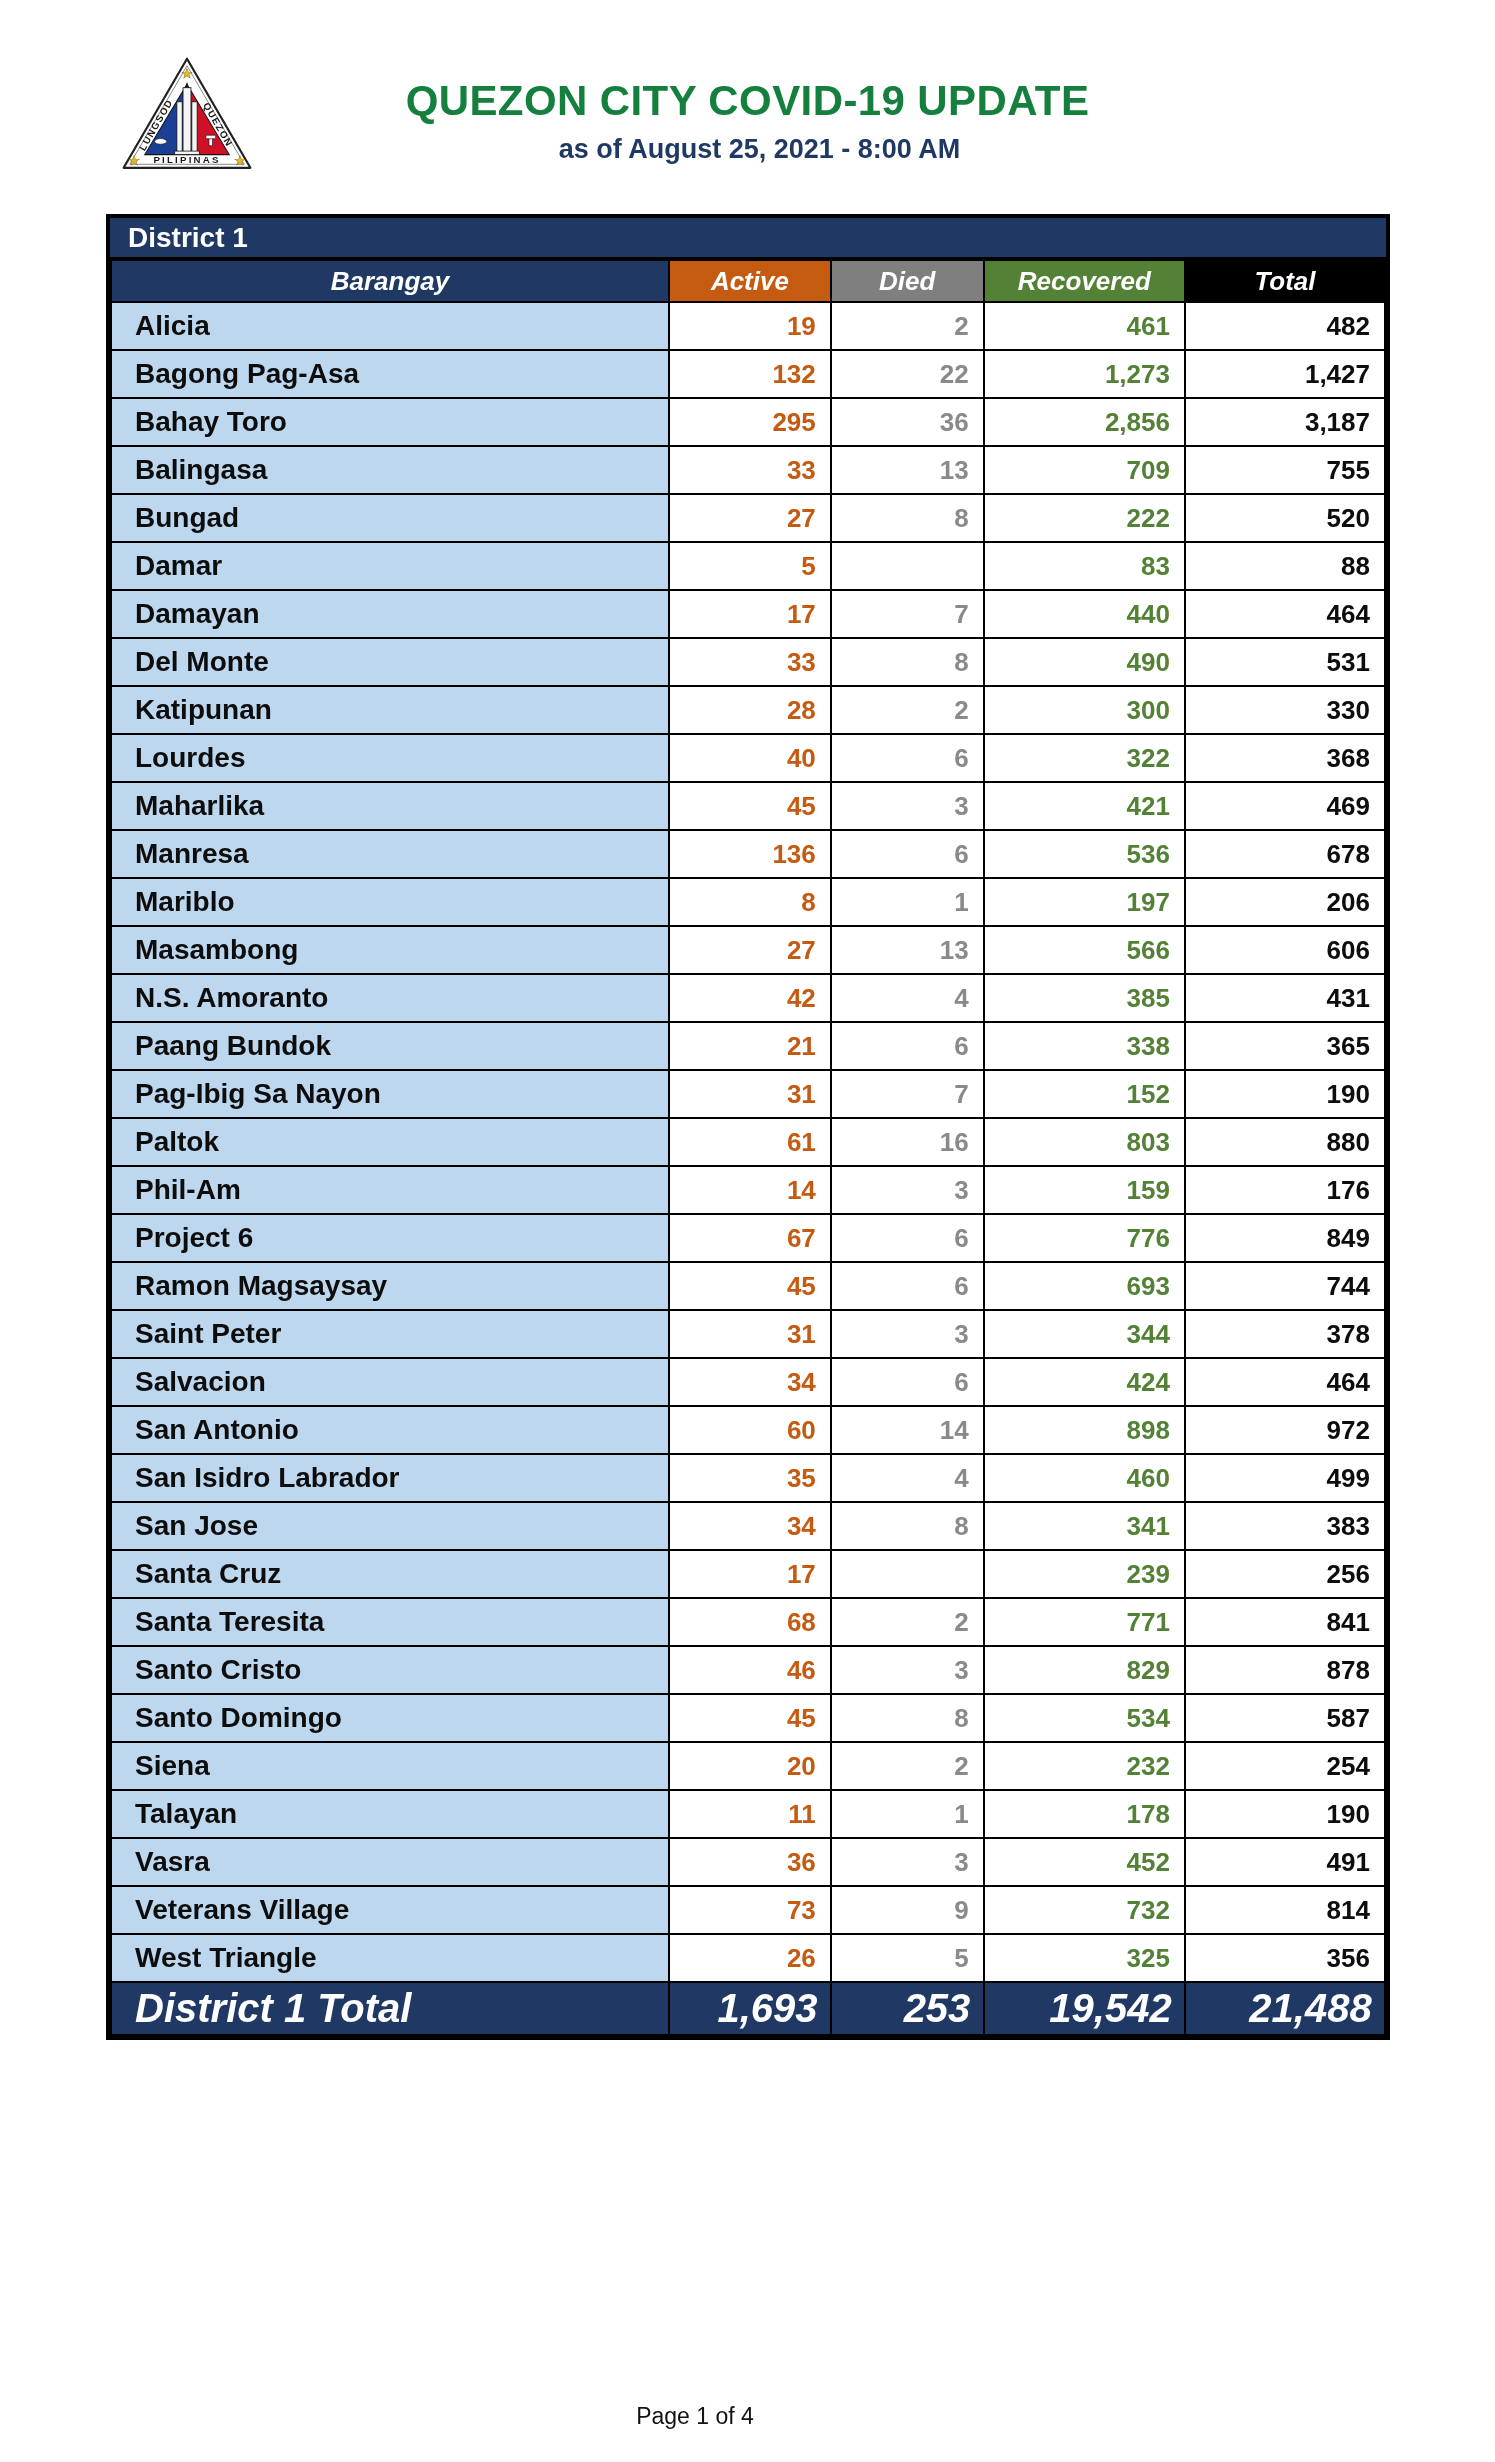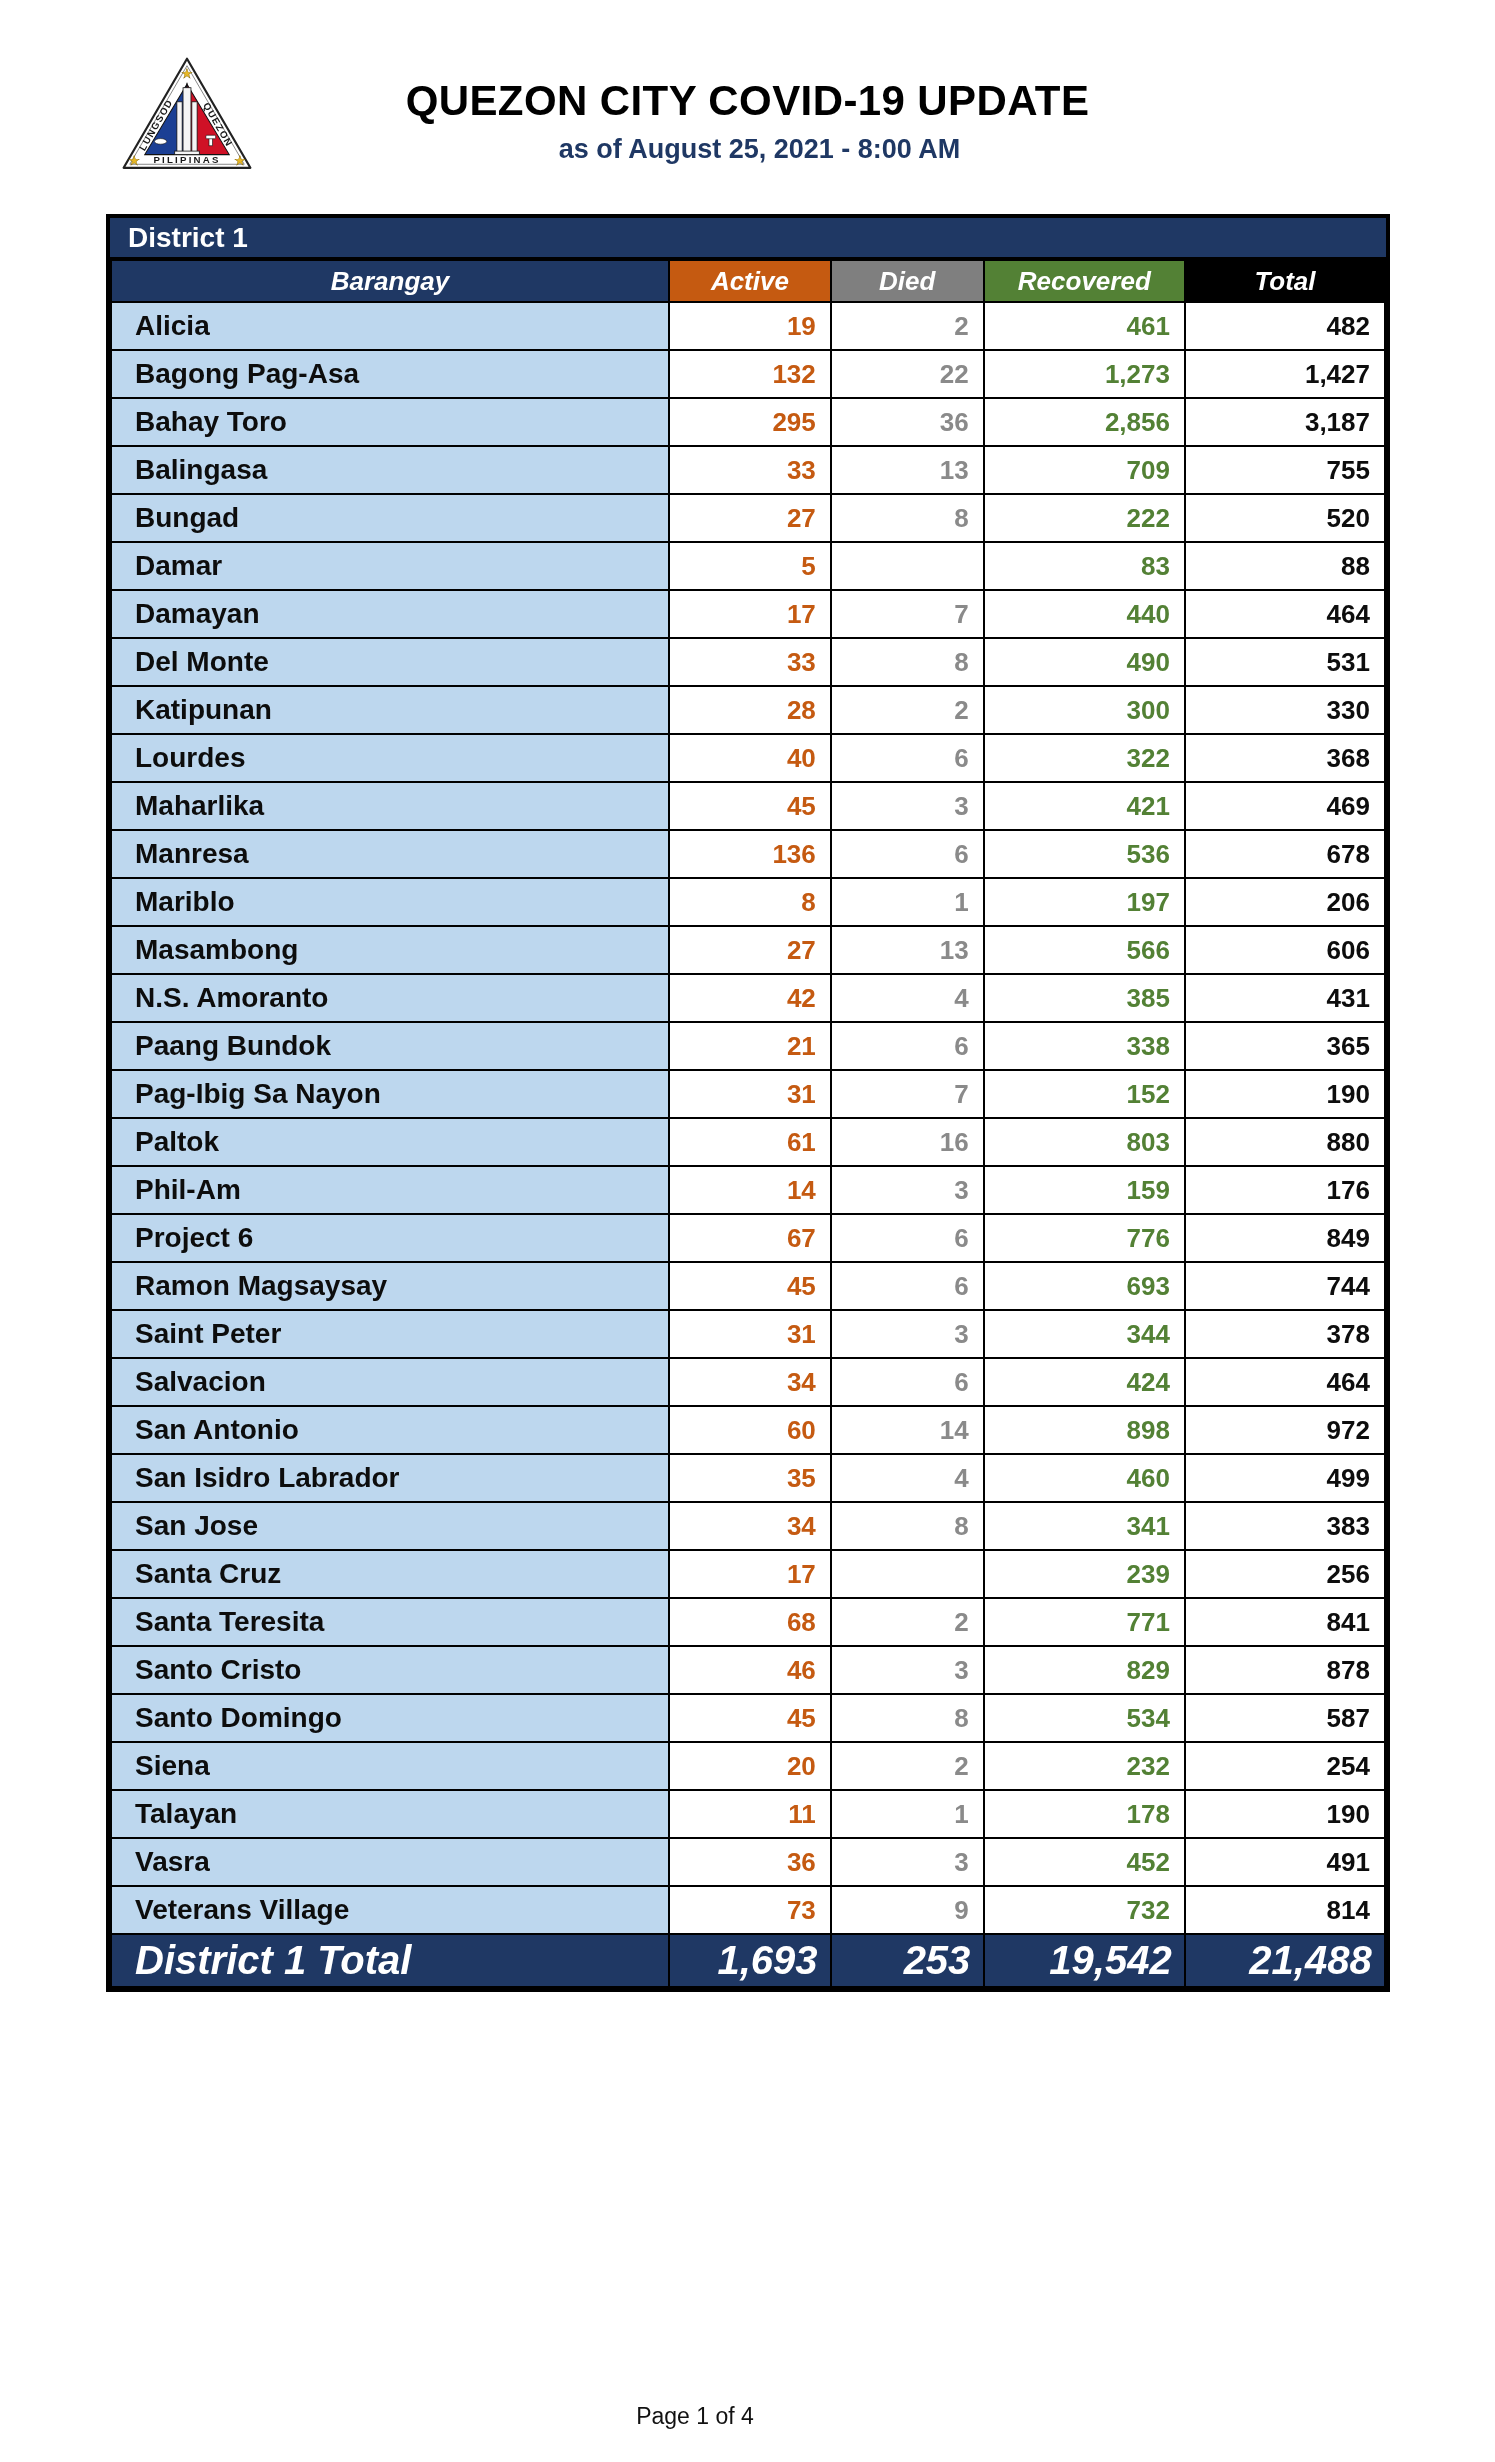--- a/index.html
+++ b/index.html
@@ -7,21 +7,21 @@
   body {
     width: 1495px; height: 2462px;
     position: relative;
     font-family: "Liberation Sans", sans-serif;
     color: #000;
   }
   .doc-header { position: absolute; top: 0; left: 0; width: 1495px; }
   .page-title {
     margin-top: 77px;
     text-align: center;
-    color: #000000;
+    color: #15803d;
     font-size: 42px;
     font-weight: bold;
     letter-spacing: 0.4px;
   }
   .page-subtitle {
     margin-top: 8.8px;
     text-align: center;
     color: #1F3864;
     font-size: 27px;
     font-weight: bold;
@@ -395,20 +395,27 @@
     <td class="val v-rec">452</td>
     <td class="val v-tot">491</td>
   </tr>
         <tr class="data-row">
     <td class="name">Veterans Village</td>
     <td class="val v-act">73</td>
     <td class="val v-died">9</td>
     <td class="val v-rec">732</td>
     <td class="val v-tot">814</td>
   </tr>
+        <tr class="data-row">
+    <td class="name">West Triangle</td>
+    <td class="val v-act">26</td>
+    <td class="val v-died">5</td>
+    <td class="val v-rec">325</td>
+    <td class="val v-tot">356</td>
+  </tr>
       </tbody>
     <tfoot>
       <tr class="total-row">
         <td class="t-label">District 1 Total</td>
         <td class="t-val">1,693</td>
         <td class="t-val">253</td>
         <td class="t-val">19,542</td>
         <td class="t-val">21,488</td>
       </tr>
     </tfoot>

